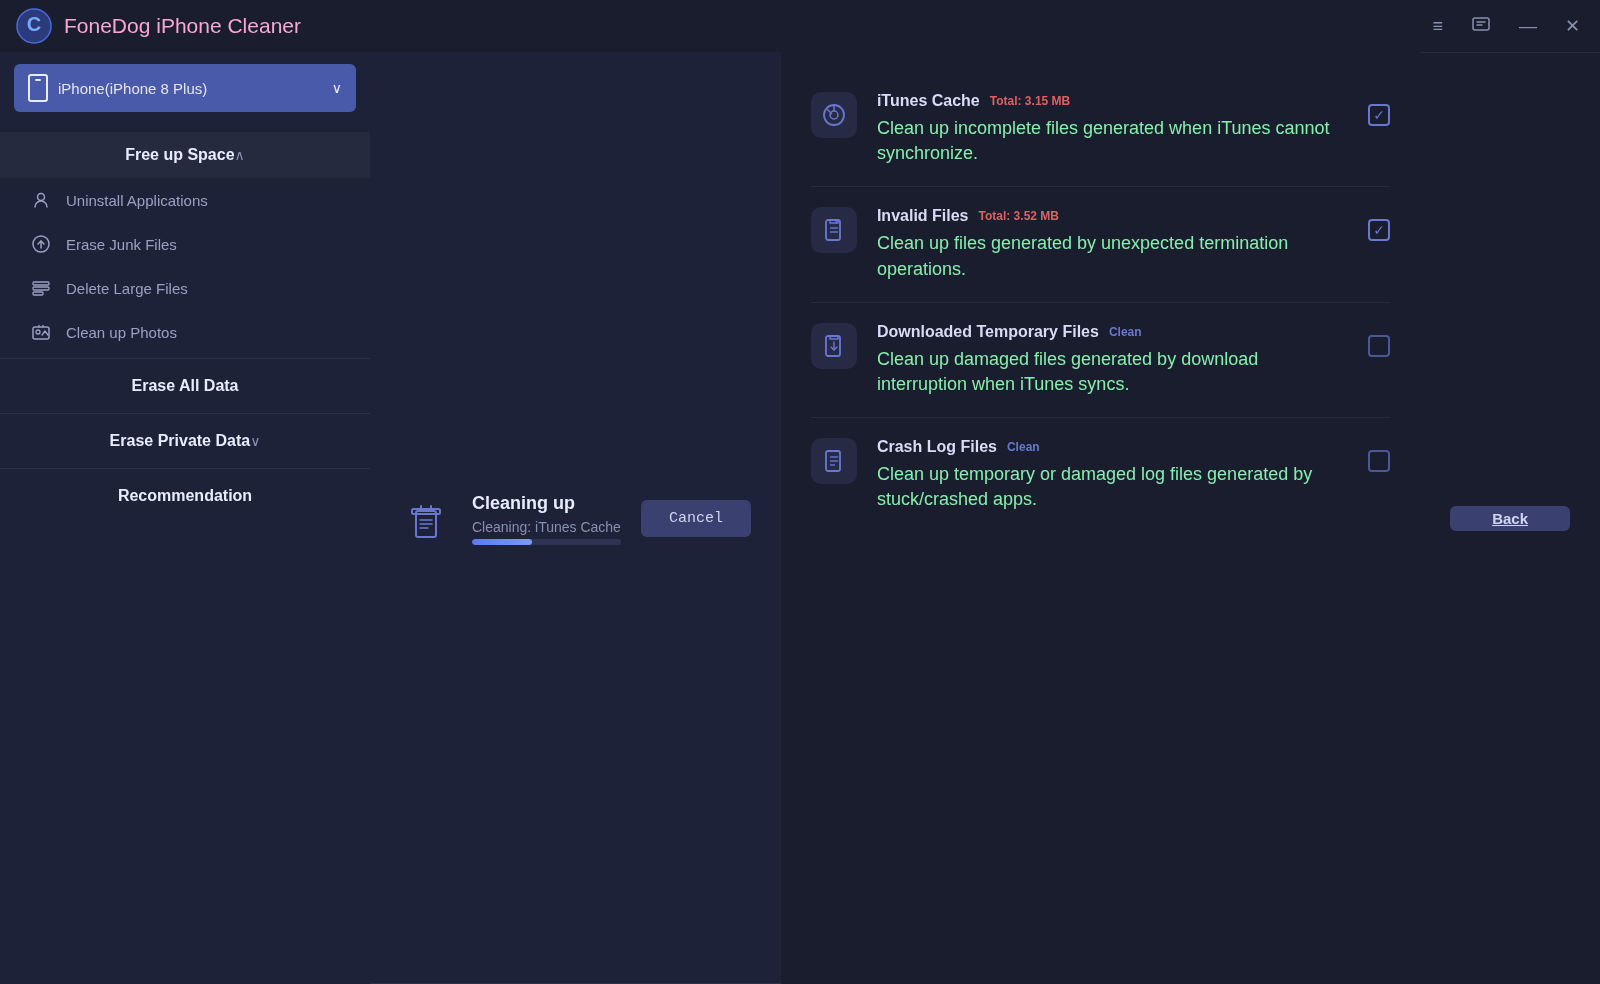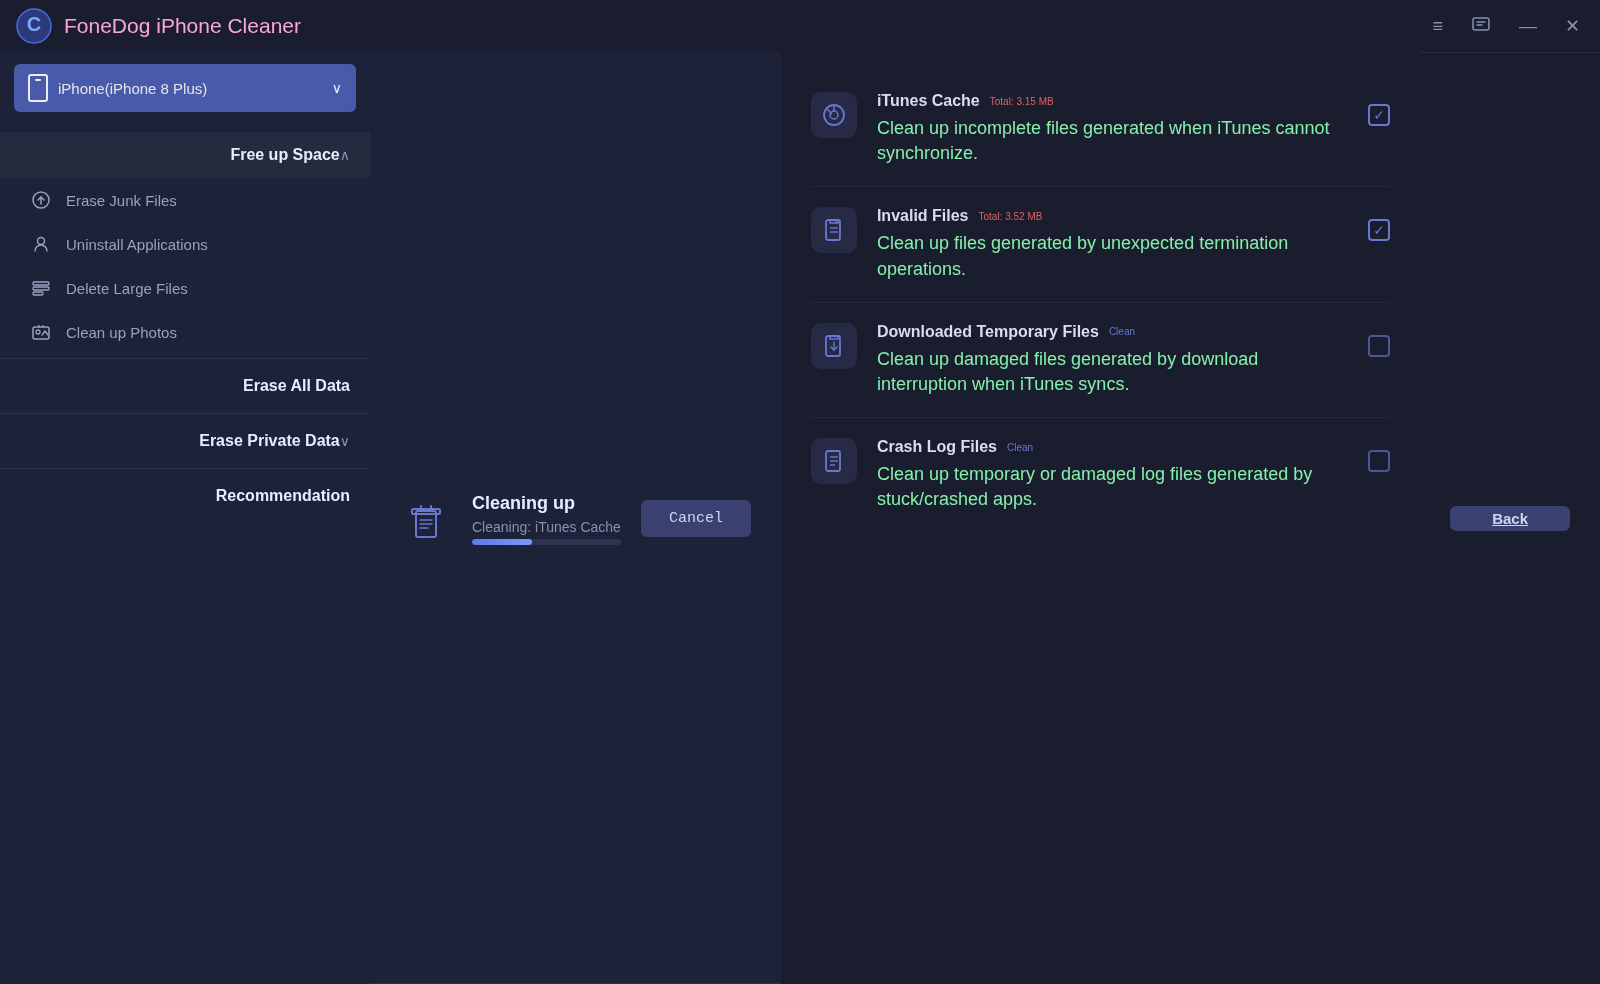--- a/index.html
+++ b/index.html
@@ -102,21 +102,21 @@
       height: 2px;
       background: #e8ecff;
       border-radius: 1px;
       margin-top: 3px;
     }
 
     
     .section-header {
       display: flex;
       align-items: center;
-      justify-content: flex-end;
+      justify-content: center;
       padding: 14px 20px;
       cursor: pointer;
     }
     .section-header-text {
       color: #e8ecff;
       font-size: 16px;
       font-weight: 700;
     }
     .section-header.active {
       background: rgba(255,255,255,0.04);
@@ -252,22 +252,22 @@
       gap: 10px;
       margin-bottom: 6px;
     }
     .file-item-name {
       color: #d8dcf5;
       font-size: 16px;
       font-weight: 600;
     }
     .file-item-size {
       color: #e06060;
-      font-size: 10px;
-      font-weight: 400;
+      font-size: 12px;
+      font-weight: 700;
     }
     .file-item-size.clean {
       color: #6878d0;
     }
     .file-item-desc {
       color: #86efac;
       font-size: 18px;
       line-height: 1.4;
     }
     .file-item-checkbox {
@@ -357,35 +357,35 @@
     </div>
 
     <div class="section-header active">
       <span class="section-header-text">Free up Space</span>
       <span class="chevron-up"></span>
     </div>
     <div>
       <div class="nav-item">
         <span class="nav-icon">
           <svg width="20" height="20" viewBox="0 0 20 20" fill="none">
+            <circle cx="10" cy="7" r="3.5" stroke="#9aa0c0" stroke-width="1.5" fill="none"></circle>
+            <path d="M4 17c0-3.3 2.7-6 6-6s6 2.7 6 6" stroke="#9aa0c0" stroke-width="1.5" stroke-linecap="round" fill="none"></path>
+          </svg>
+        </span>
+        <span>Uninstall Applications</span>
+      </div>
+      <div class="nav-item">
+        <span class="nav-icon">
+          <svg width="20" height="20" viewBox="0 0 20 20" fill="none">
             <circle cx="10" cy="10" r="8" stroke="#9aa0c0" stroke-width="1.5" fill="none"></circle>
             <polyline points="7,10 10,7 13,10" stroke="#9aa0c0" stroke-width="1.5" stroke-linecap="round" stroke-linejoin="round" fill="none"></polyline>
             <line x1="10" y1="7" x2="10" y2="14" stroke="#9aa0c0" stroke-width="1.5" stroke-linecap="round"></line>
           </svg>
         </span>
         <span>Erase Junk Files</span>
-      </div>
-      <div class="nav-item">
-        <span class="nav-icon">
-          <svg width="20" height="20" viewBox="0 0 20 20" fill="none">
-            <circle cx="10" cy="7" r="3.5" stroke="#9aa0c0" stroke-width="1.5" fill="none"></circle>
-            <path d="M4 17c0-3.3 2.7-6 6-6s6 2.7 6 6" stroke="#9aa0c0" stroke-width="1.5" stroke-linecap="round" fill="none"></path>
-          </svg>
-        </span>
-        <span>Uninstall Applications</span>
       </div>
       <div class="nav-item">
         <span class="nav-icon">
           <svg width="20" height="20" viewBox="0 0 20 20" fill="none">
             <rect x="2" y="4" width="16" height="3" rx="1" stroke="#9aa0c0" stroke-width="1.3" fill="none"></rect>
             <rect x="2" y="9" width="16" height="3" rx="1" stroke="#9aa0c0" stroke-width="1.3" fill="none"></rect>
             <rect x="2" y="14" width="10" height="3" rx="1" stroke="#9aa0c0" stroke-width="1.3" fill="none"></rect>
           </svg>
         </span>
         <span>Delete Large Files</span>

